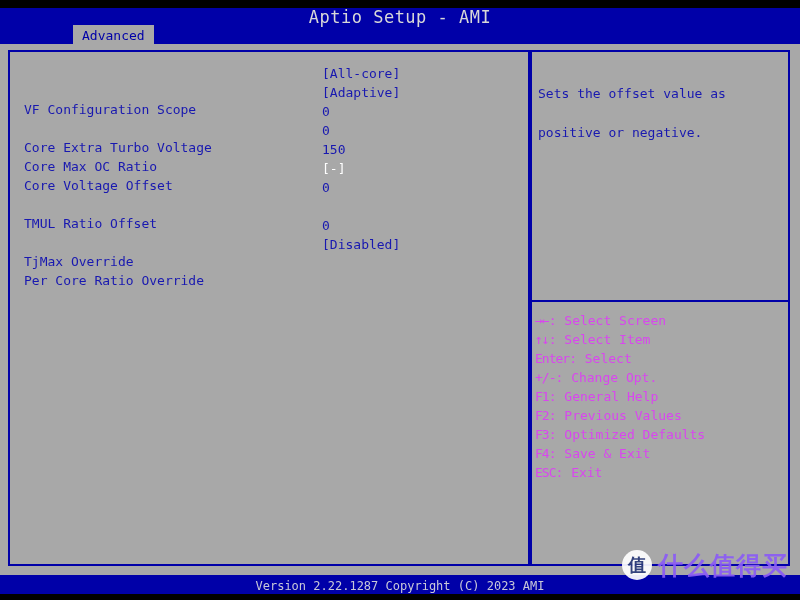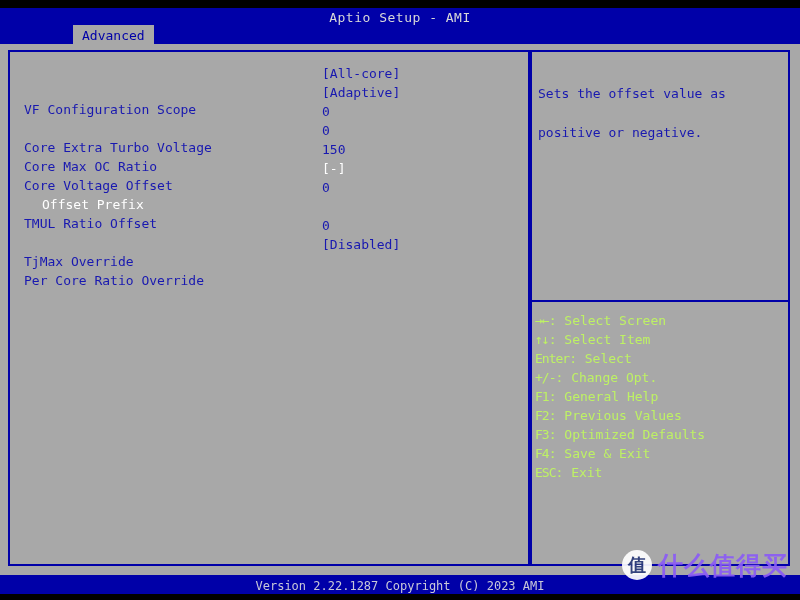--- a/index.html
+++ b/index.html
@@ -28,21 +28,21 @@
     height: 36px;
     background: #0000a8;
   }
   .title-text {
     position: absolute;
     left: 0;
     top: 8px;
     width: 800px;
     text-align: center;
     color: #d8d8d8;
-    font-size: 13px;
+    font-size: 17px;
     letter-spacing: 0.5px;
     white-space: pre;
   }
 
   
   .tab-row {
     position: absolute;
     left: 0;
     top: 25px;
     width: 800px;
@@ -145,21 +145,21 @@
 
   
   .keys {
     position: absolute;
     left: 535px;
     top: 311px;
     width: 252px;
   }
   .krow {
     height: 19px;
-    color: #bef264;
+    color: #d946ef;
     white-space: pre;
   }
   .kglyph {
     display: inline-block;
     min-width: 0;
     letter-spacing: -1px;
   }
 
   
   .footer-band {
@@ -228,21 +228,21 @@
 
   <div class="panel-left"></div>
   <div class="panel-right"></div>
 
   <div class="settings" id="settings-list">
       <div class="srow"><span class="slabel">VF Configuration Scope</span><span class="sval">[All-core]</span></div>
       <div class="srow"><span class="sval">[Adaptive]</span></div>
       <div class="srow"><span class="slabel">Core Extra Turbo Voltage</span><span class="sval">0</span></div>
       <div class="srow"><span class="slabel">Core Max OC Ratio</span><span class="sval">0</span></div>
       <div class="srow"><span class="slabel">Core Voltage Offset</span><span class="sval">150</span></div>
-      <div class="srow indent selected"><span class="slabel">Offset Prefix</span><span class="sval">[-]</span></div>
+      <div class="srow indent selected"><span class="sval">[-]</span></div>
       <div class="srow"><span class="slabel">TMUL Ratio Offset</span><span class="sval">0</span></div>
       <div class="srow spacer"></div>
       <div class="srow"><span class="slabel">TjMax Override</span><span class="sval">0</span></div>
       <div class="srow"><span class="slabel">Per Core Ratio Override</span><span class="sval">[Disabled]</span></div>
     </div>
 
   <div class="help-text" id="help-text"><div class="help-line">Sets the offset value as</div><div class="help-line">positive or negative.</div></div>
 
   <div class="sep"></div>
 

